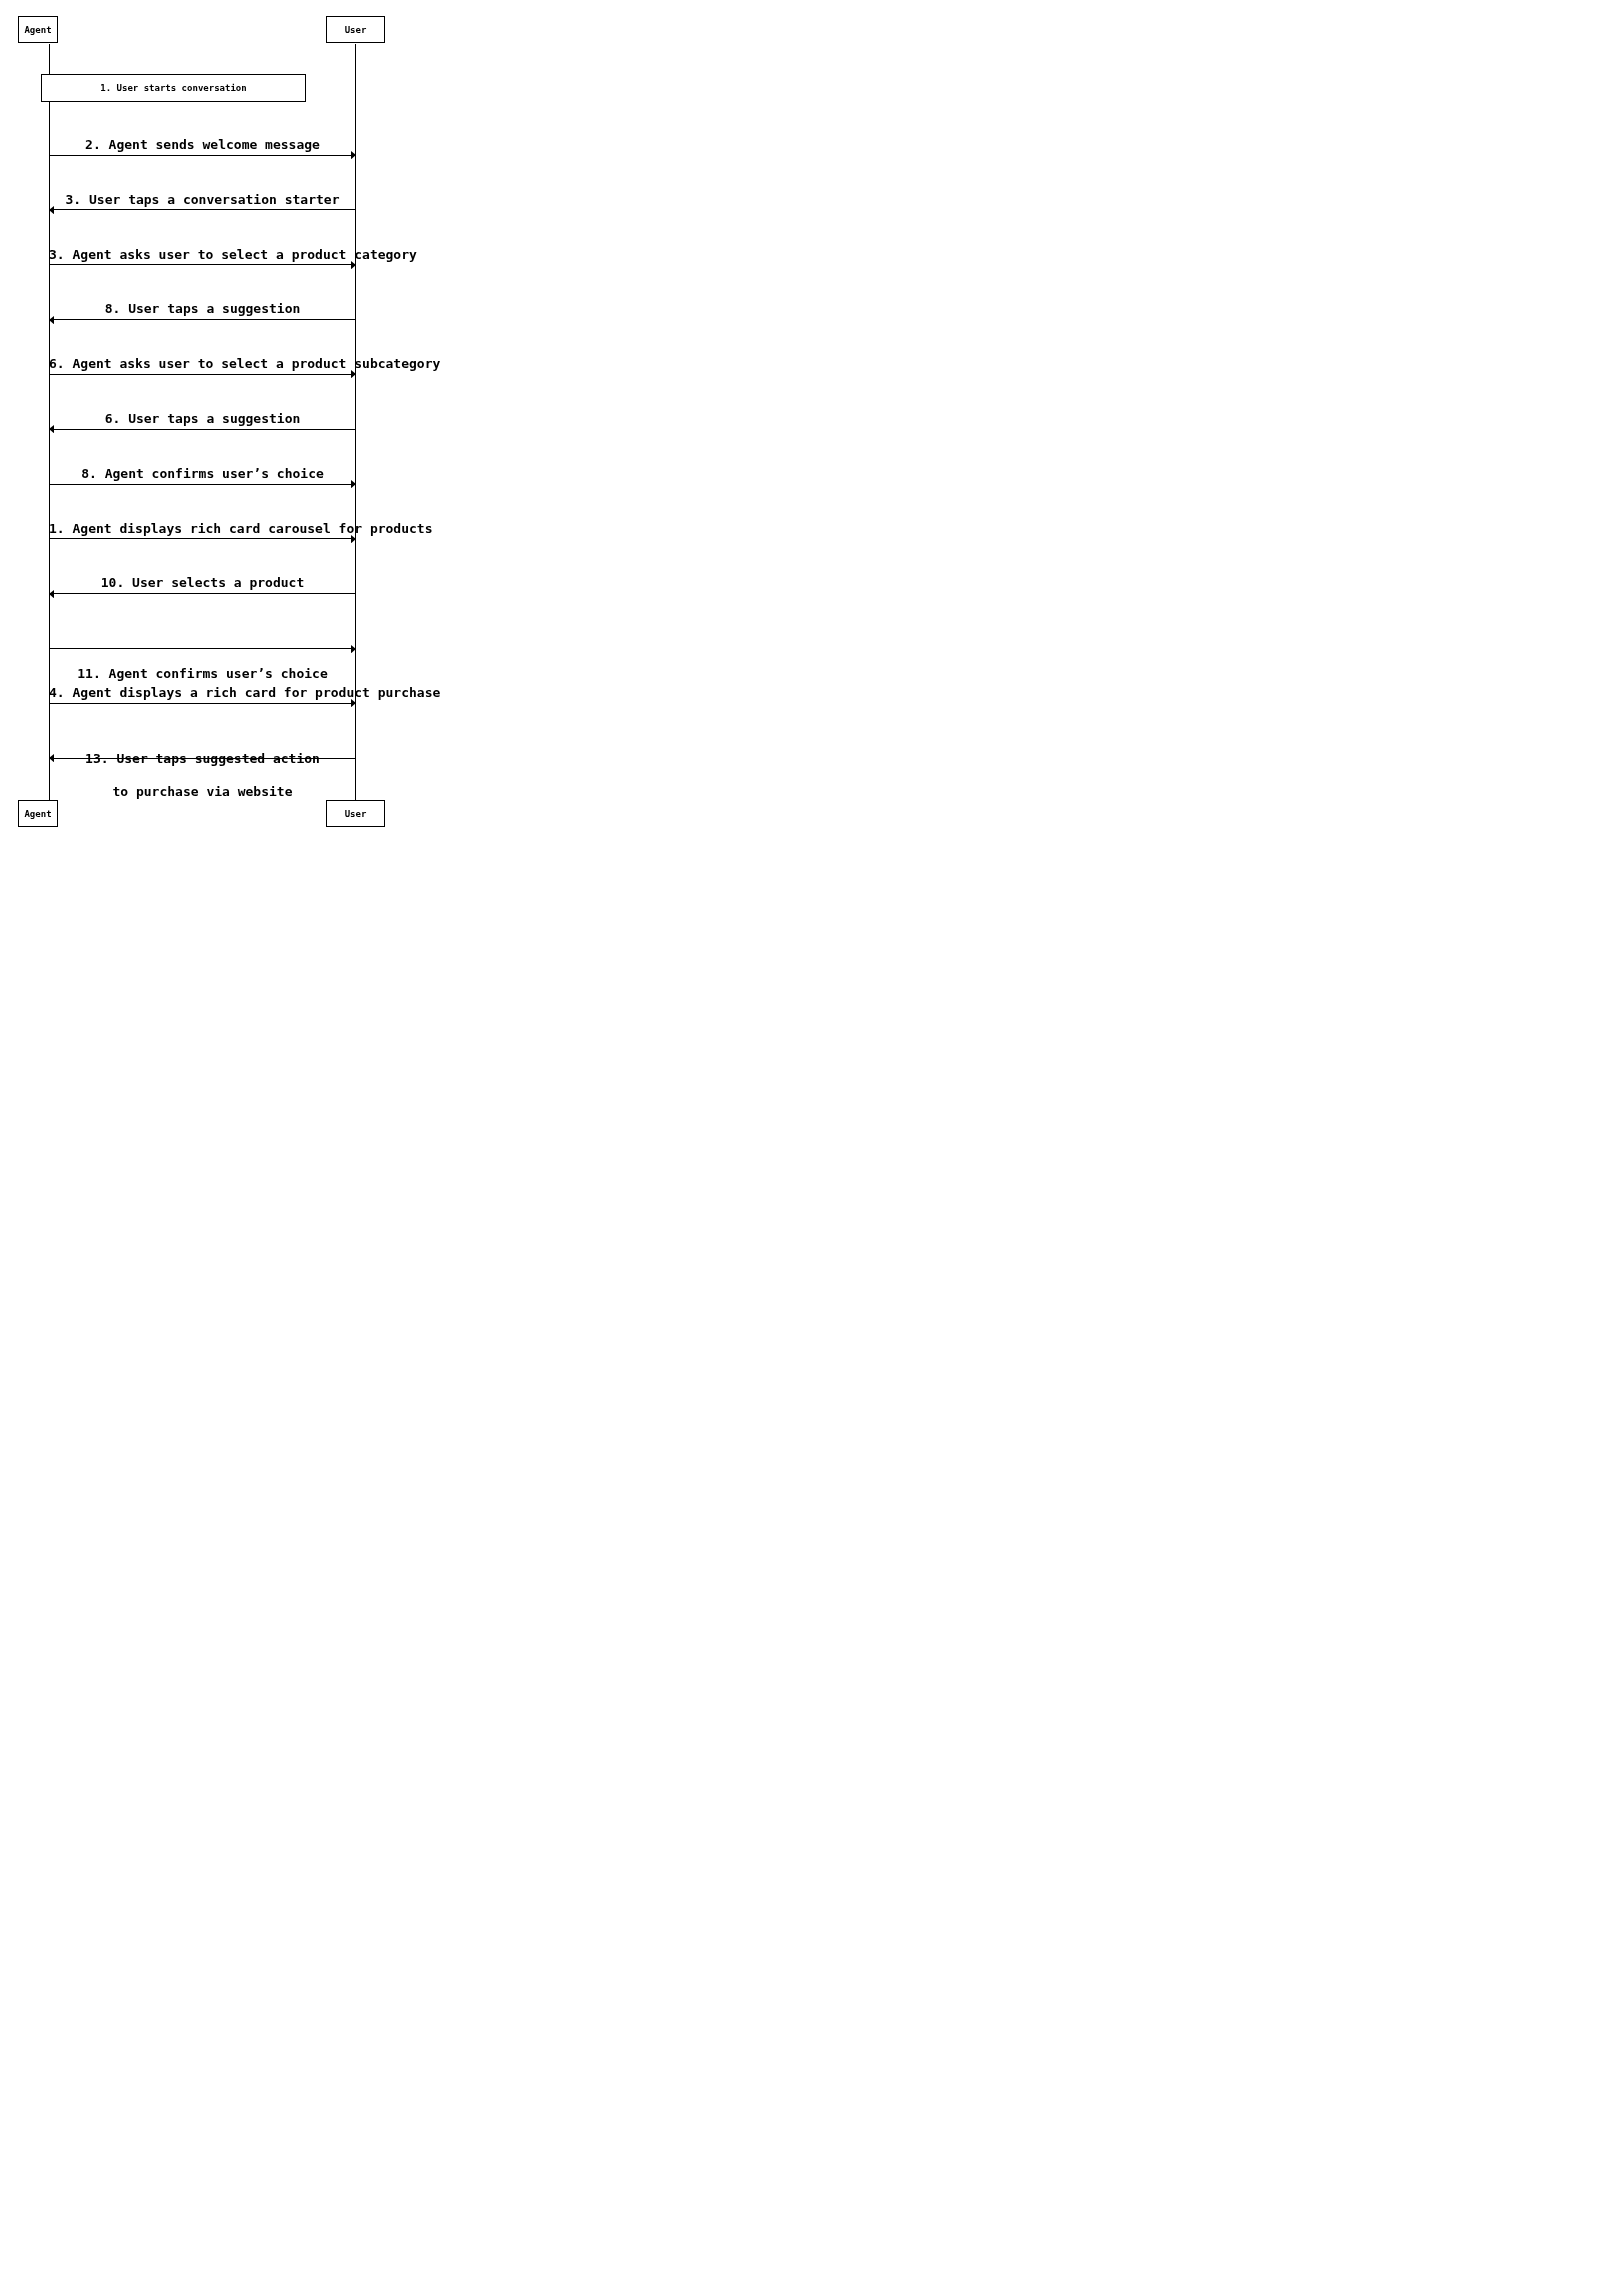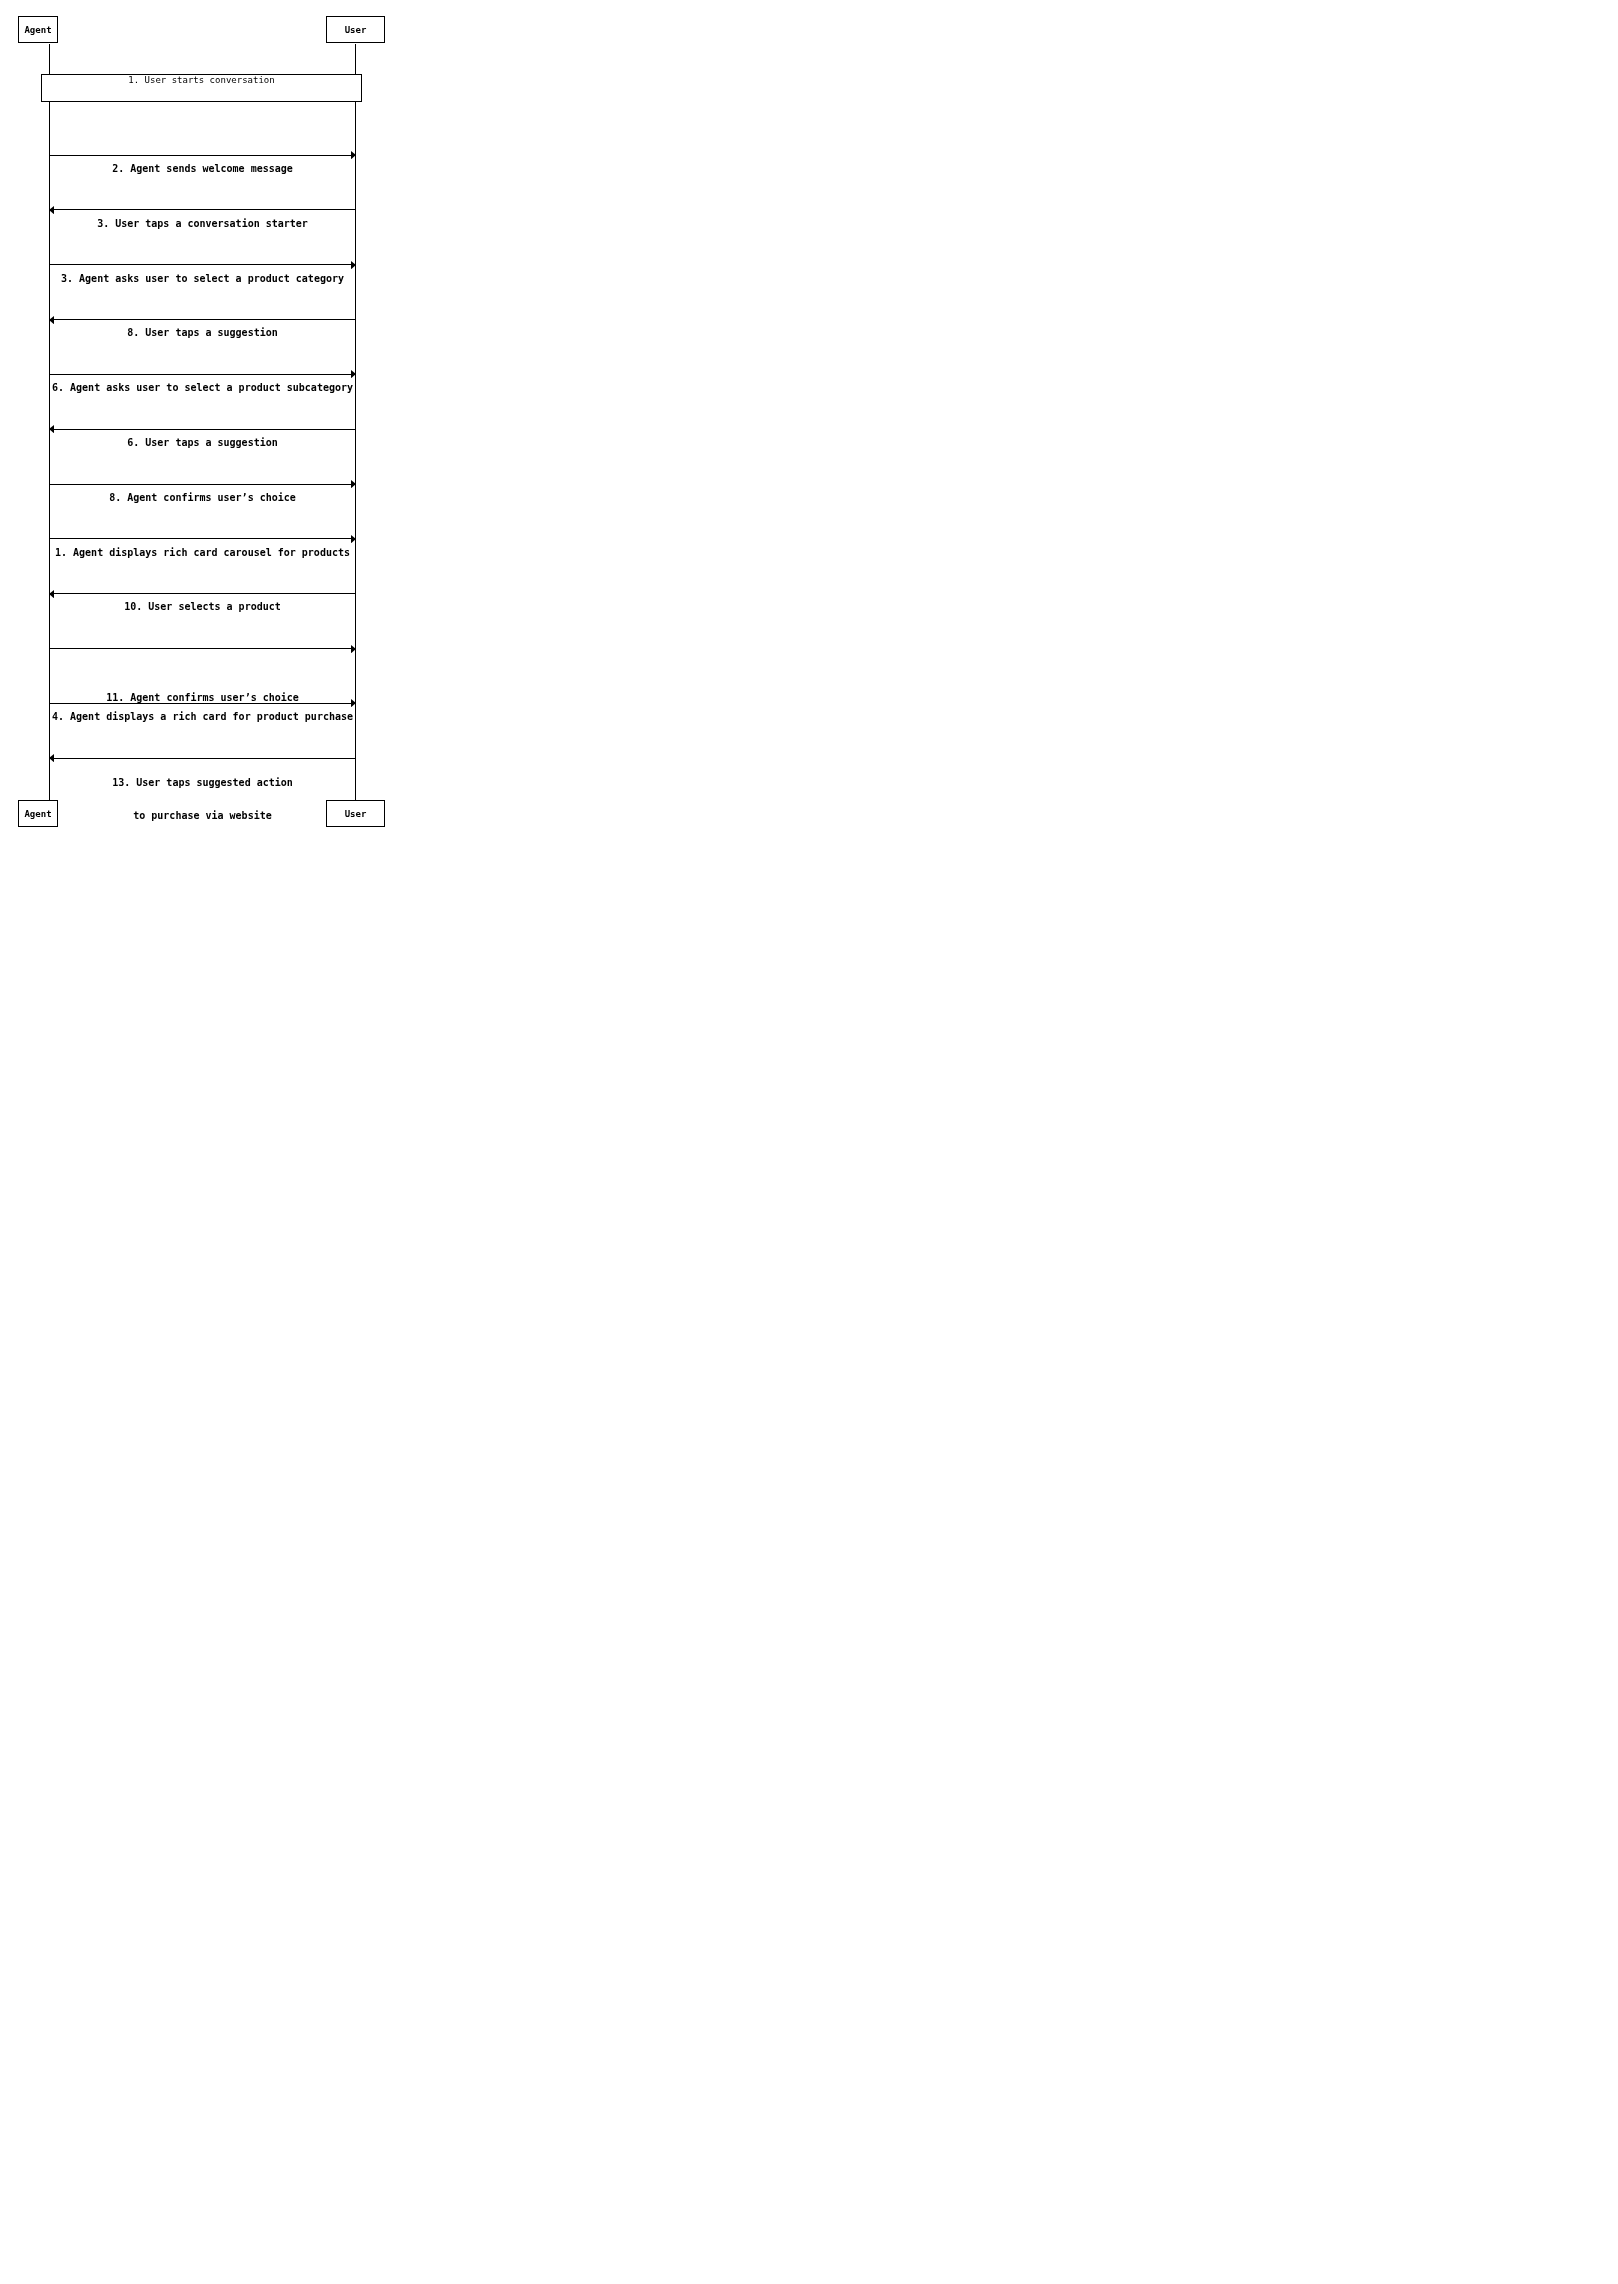--- a/index.html
+++ b/index.html
@@ -37,37 +37,36 @@
     top:44px;
     height:756px;
     width:1.4px;
     background:var(--line);
     z-index:0;
   }
   .lifeline-agent{left:49px;}
   .lifeline-user{left:355px;}
   .note-box{
     position:absolute;
-    left:41px;top:74px;width:321px;height:28px;
+    left:41px;top:74px;width:265px;height:28px;
     box-sizing:border-box;
     border:1.4px solid var(--line);
     background:var(--background);
-    display:flex;align-items:flex-start;justify-content:center;
-    font-size:9px;font-weight:400;
+    display:flex;align-items:center;justify-content:center;
+    font-size:9px;font-weight:700;
     z-index:2;
   }
   .msg-label{
     position:absolute;
     left:49px;width:307px;
     text-align:center;
-    font-size:10px;font-weight:600;
+    font-size:13px;font-weight:600;
     line-height:11px;
     z-index:2;
     white-space:pre;
-    margin-top:24px;
   }
   .msg-line{
     position:absolute;
     left:49px;width:307px;height:1.4px;
     background:var(--line);
     z-index:1;
   }
   .arrowhead{
     position:absolute;
     width:5px;height:8.2px;

